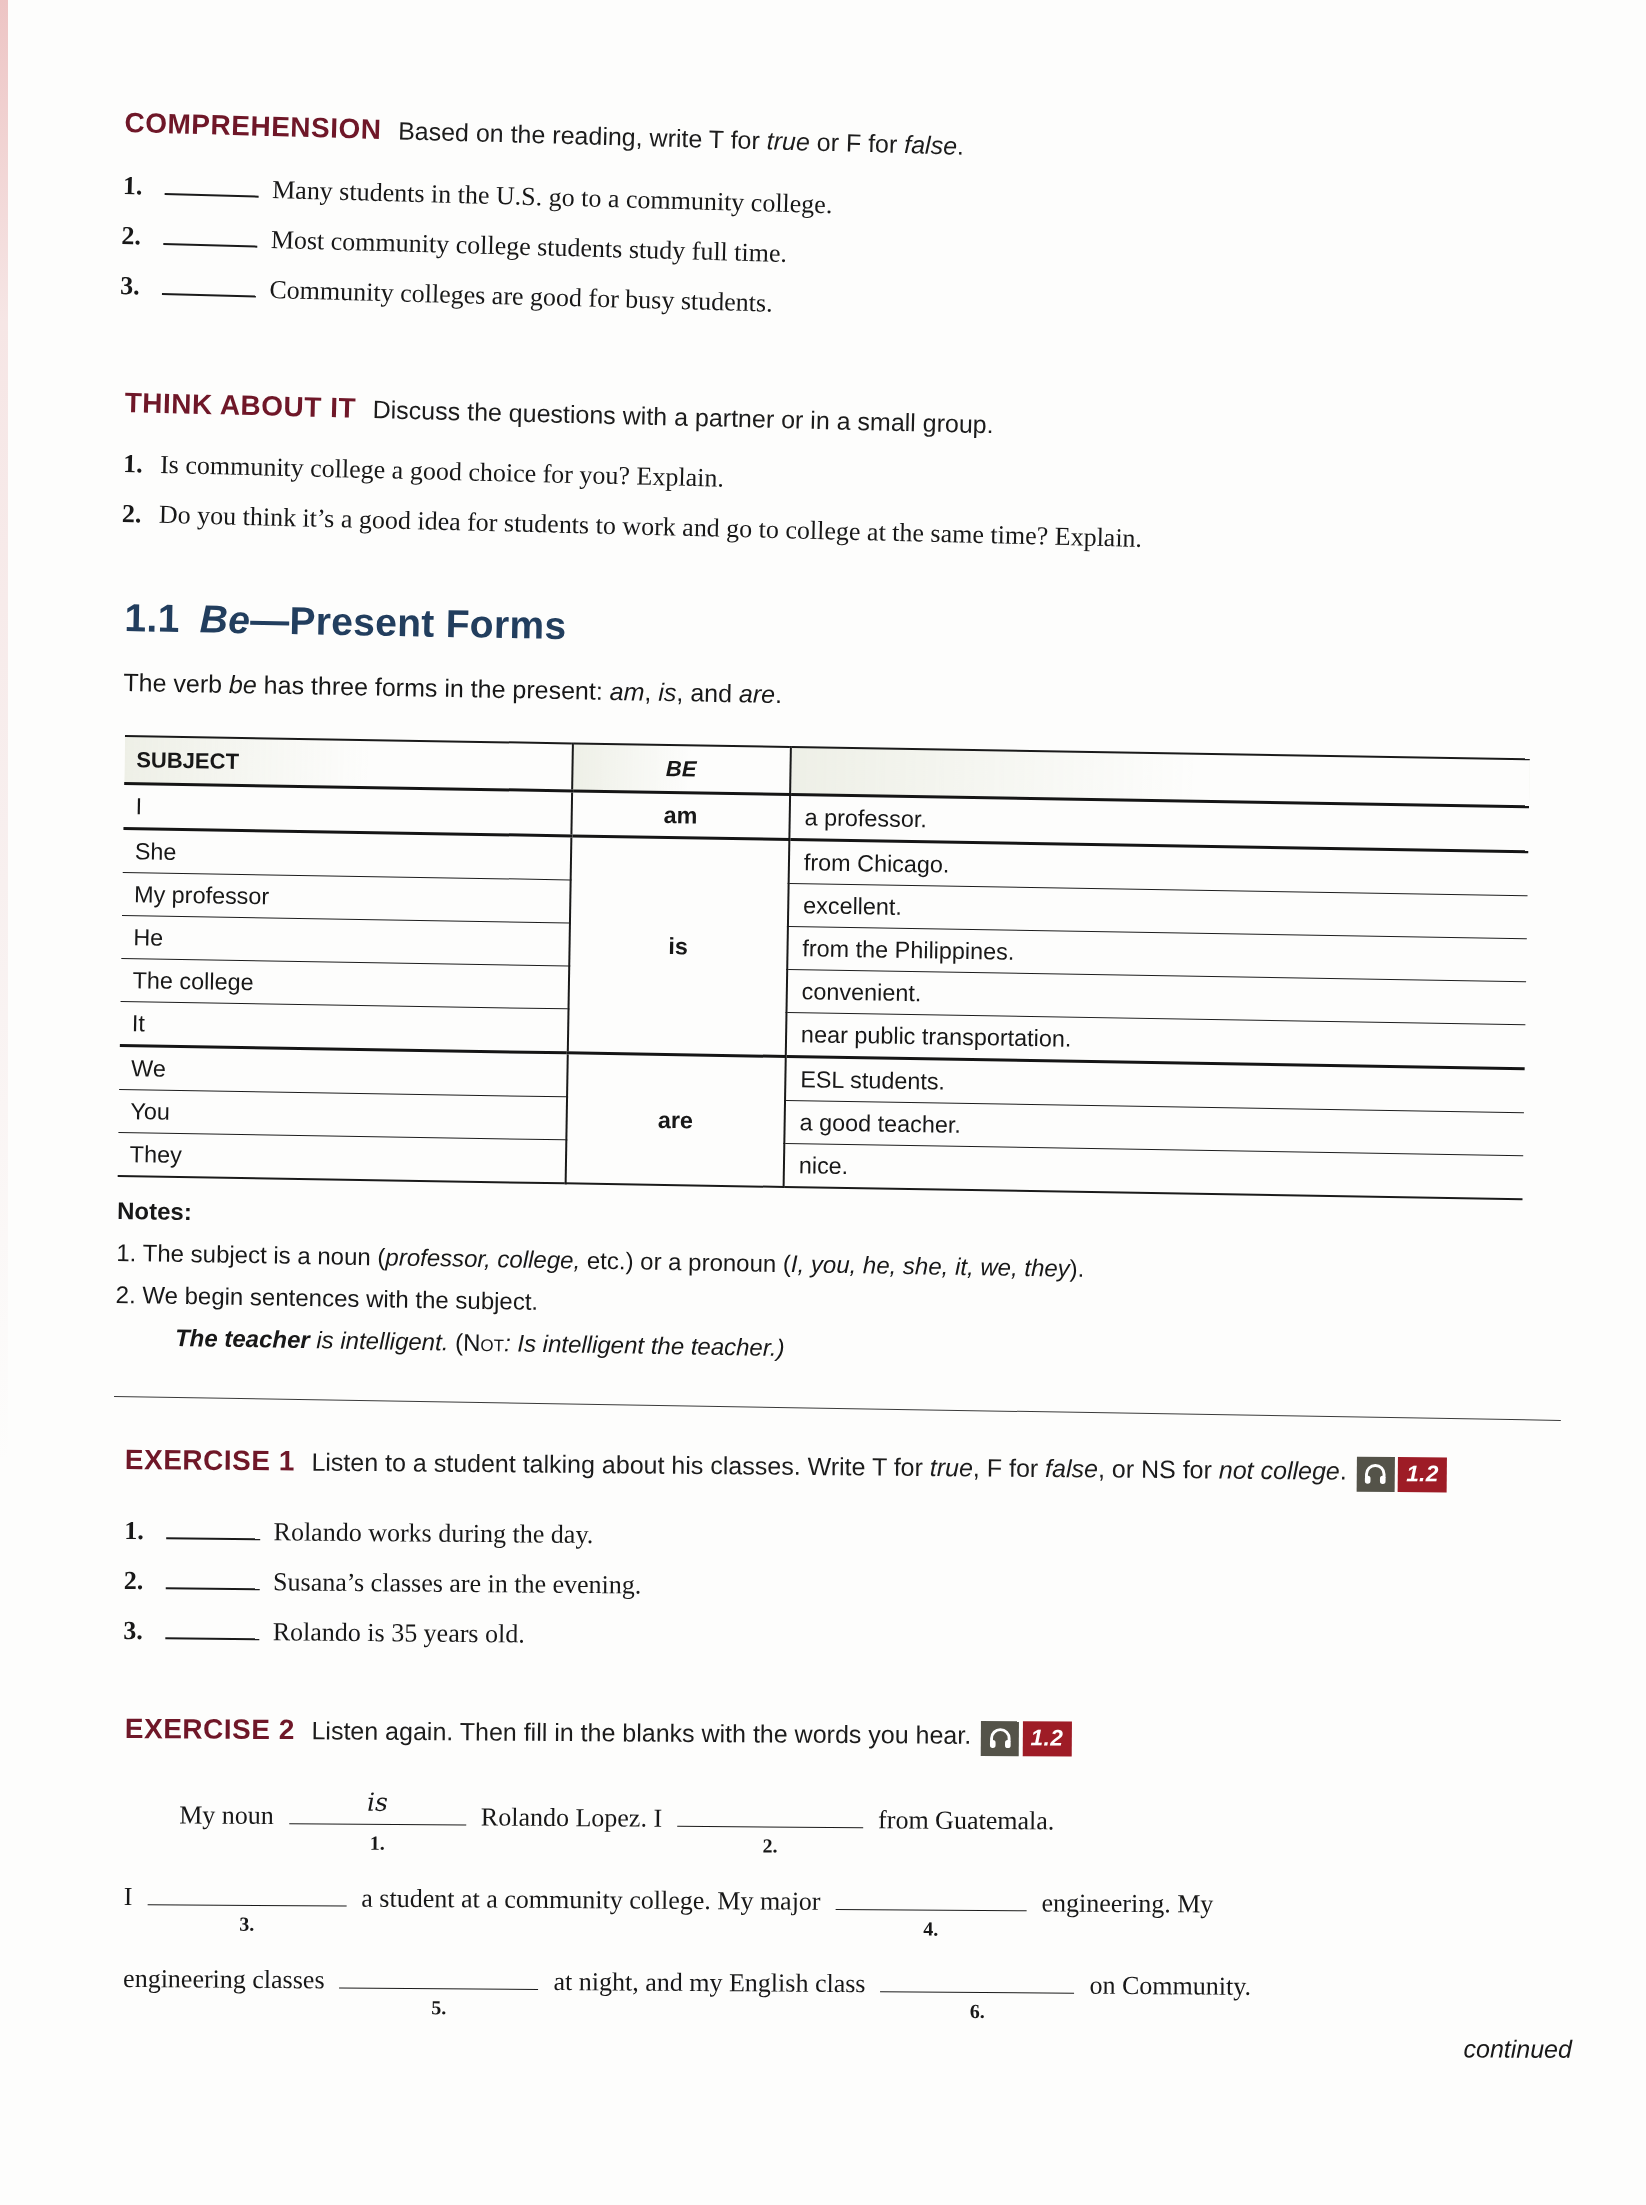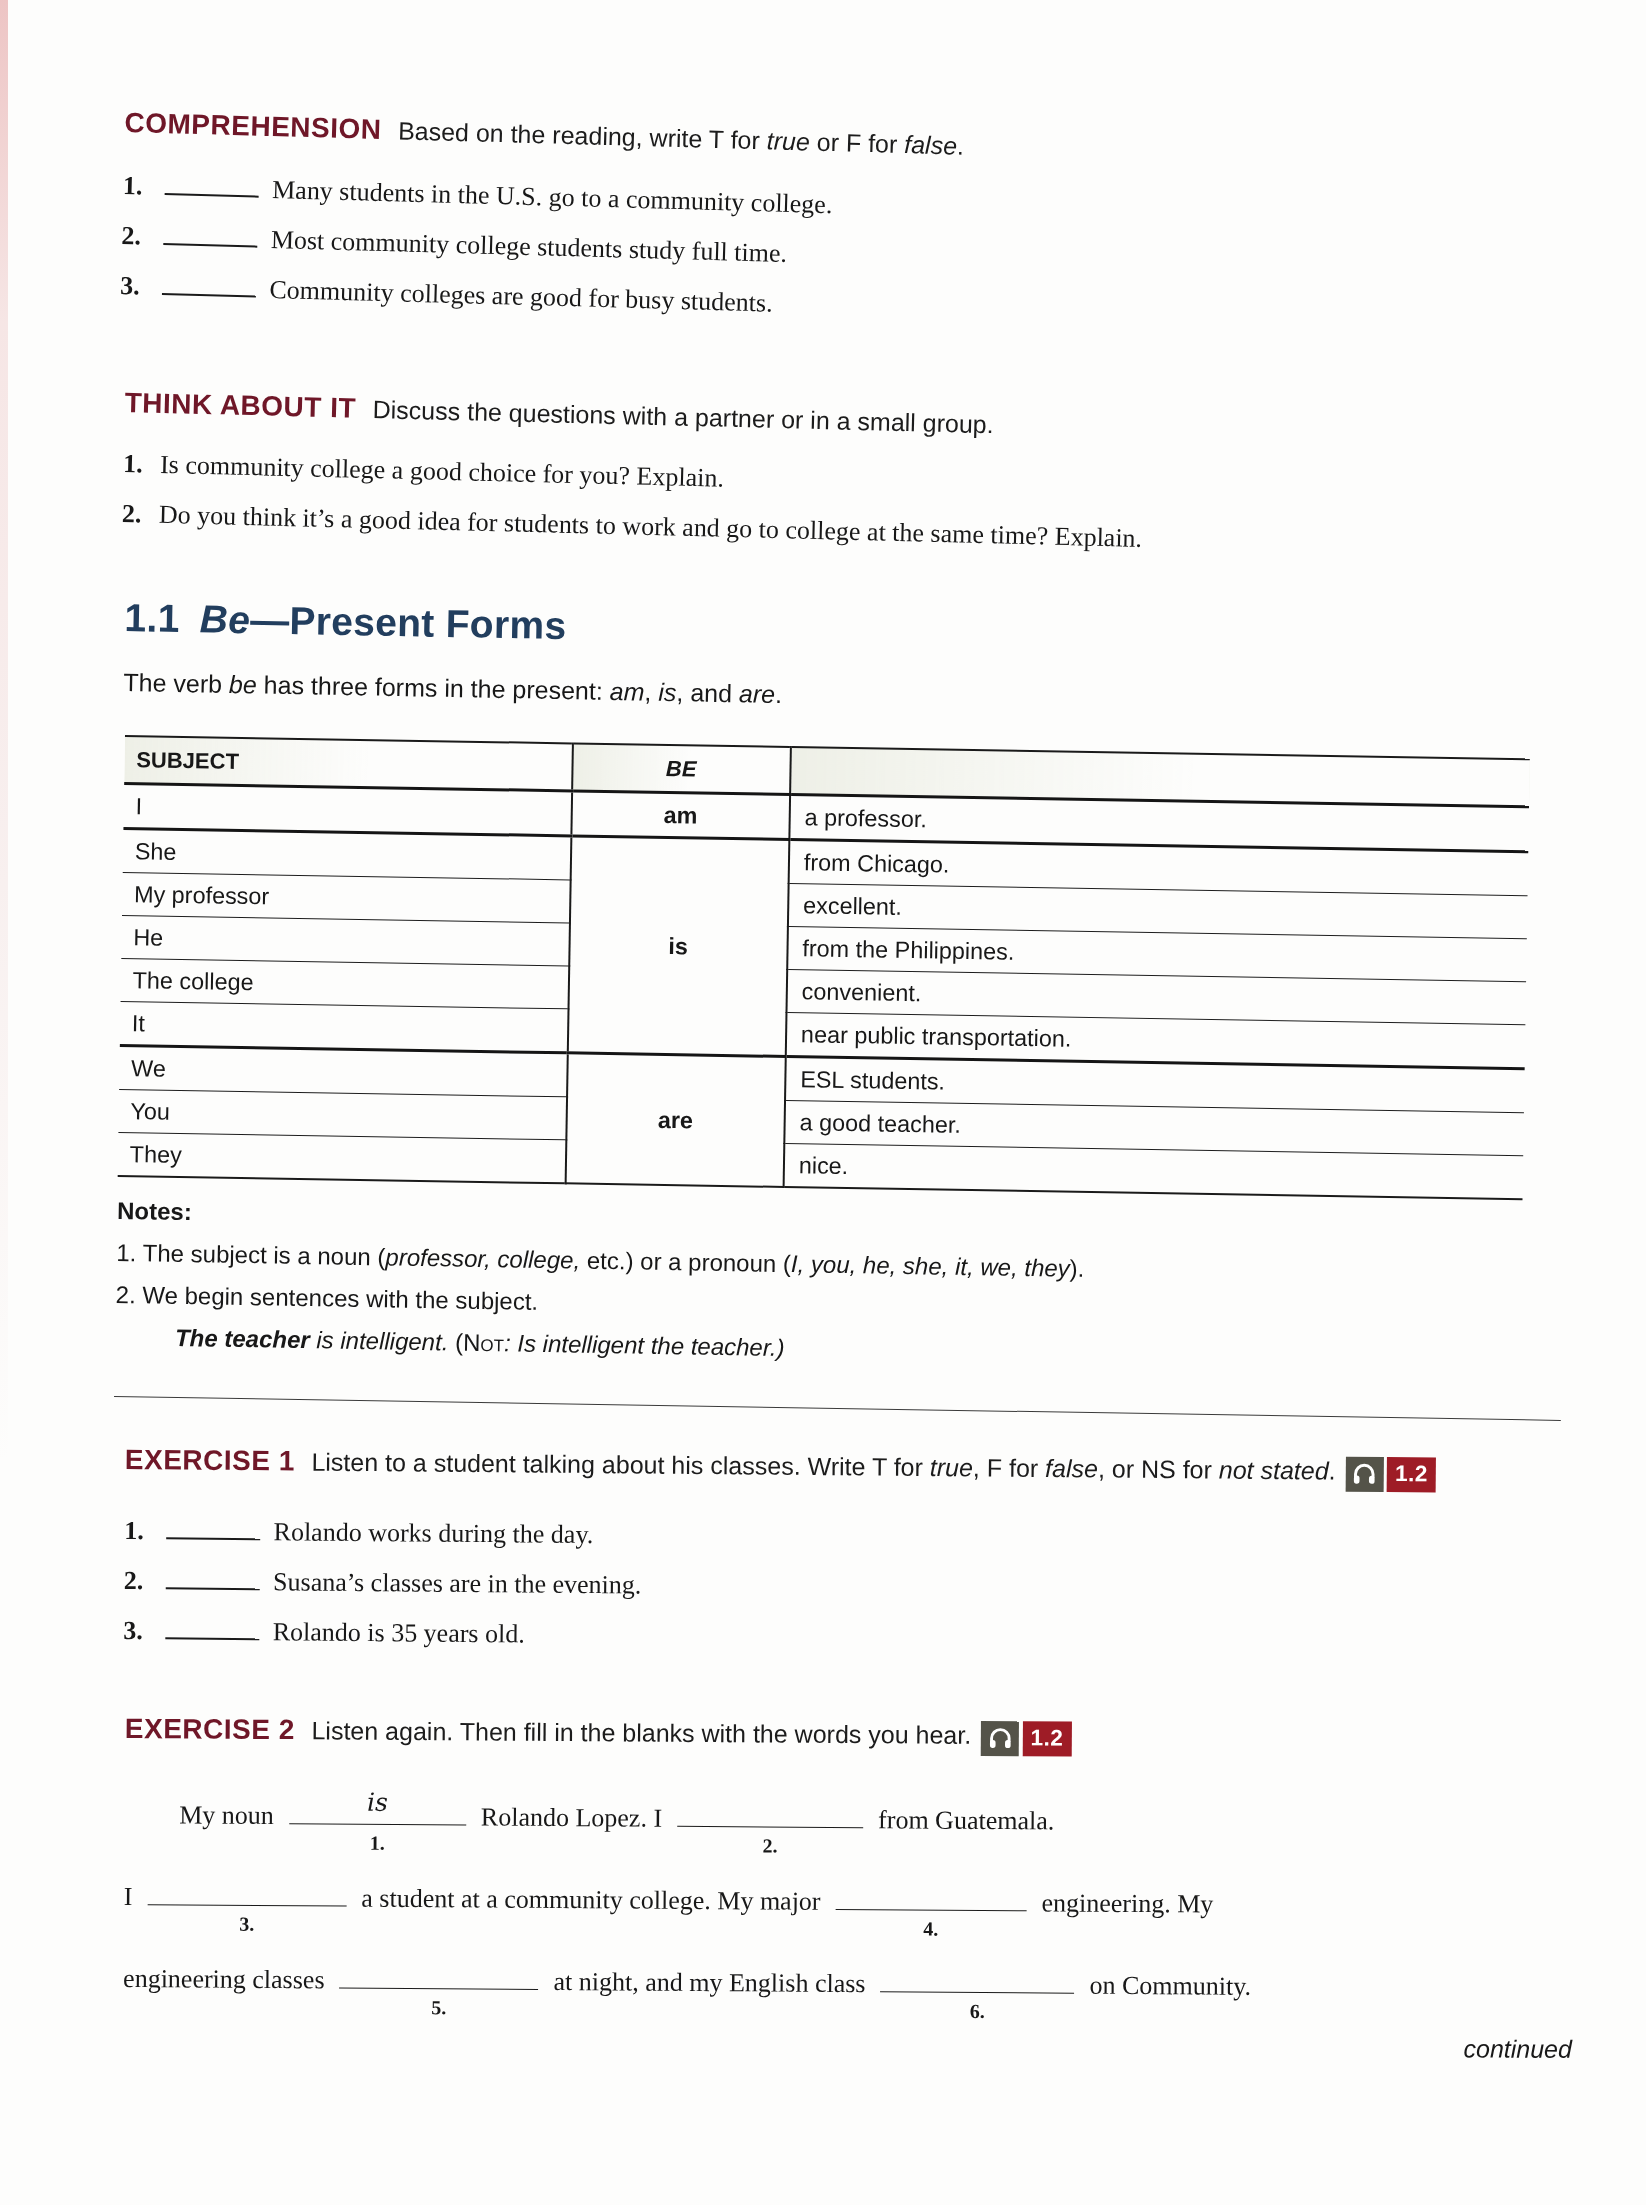--- a/index.html
+++ b/index.html
@@ -60,21 +60,21 @@
   tr.last td{border-bottom:2.1px solid #1a1a1a;}
 
   
   .notes{font-size:24px;line-height:42px;}
   .notes .nh{font-weight:700;font-size:24px;}
   .note-ex{margin-left:60px;}
   .sc{font-variant:small-caps;}
   .sep{border:none;border-top:1.7px solid #3a3a3a;margin:38px 0 0 0;width:1447px;}
 
   
-  .audio{display:inline-flex;vertical-align:-7.5px;margin-left:10px;}
+  .audio{display:inline-flex;vertical-align:-7.5px;margin-left:10px;font-style:italic;}
   .audio-hp{
     width:38px;height:35px;background:#545349;
     display:inline-flex;align-items:center;justify-content:center;
   }
   .audio-track{
     height:35px;min-width:49px;background:#9e1c26;color:#fff;
     font-weight:700;font-size:22.6px;display:inline-flex;
     align-items:center;justify-content:center;margin-left:3.3px;letter-spacing:0.4px;
   }
 
@@ -198,21 +198,21 @@
       <div class="nh">Notes:</div>
       <div><span>1. The subject is a noun (</span><span class="it">professor, college,</span><span> etc.) or a pronoun (</span><span class="it">I, you, he, she, it, we, they</span><span>).</span></div>
       <div>2. We begin sentences with the subject.</div>
       <div class="note-ex"><span class="b it">The teacher</span><span class="it"> is intelligent. </span><span>(</span><span class="sc">Not</span><span class="it">: Is intelligent the teacher.)</span></div>
     </div>
     <hr class="sep">
   </div>
 
   <div class="sec" style="top:1444px;transform:rotate(0.5deg);transform-origin:0 0;">
     <div class="sec-head">
-      <span class="hx">EXERCISE 1</span><span class="instr"><span>Listen to a student talking about his classes. Write T for </span><span class="it">true</span><span>, F for </span><span class="it">false</span><span>, or NS for </span><span class="it">not stated</span><span>.</span></span><span class="audio">
+      <span class="hx">EXERCISE 1</span><span class="instr"><span>Listen to a student talking about his classes. Write T for </span><span class="it">true</span><span>, F for </span><span class="it">false</span><span>, or NS for </span><span class="it">not college</span><span>.</span></span><span class="audio">
           <span class="audio-hp">
             <svg viewBox="0 0 24 24" width="27" height="27">
               <path d="M4.2 15v-3.2a7.8 7.8 0 0 1 15.6 0V15" fill="none" stroke="#ffffff" stroke-width="2.6"></path>
               <rect x="2.8" y="13.2" width="5" height="7.2" rx="2.4" fill="#ffffff"></rect>
               <rect x="16.2" y="13.2" width="5" height="7.2" rx="2.4" fill="#ffffff"></rect>
             </svg>
           </span>
           <span class="audio-track">1.2</span>
         </span>
     </div>

